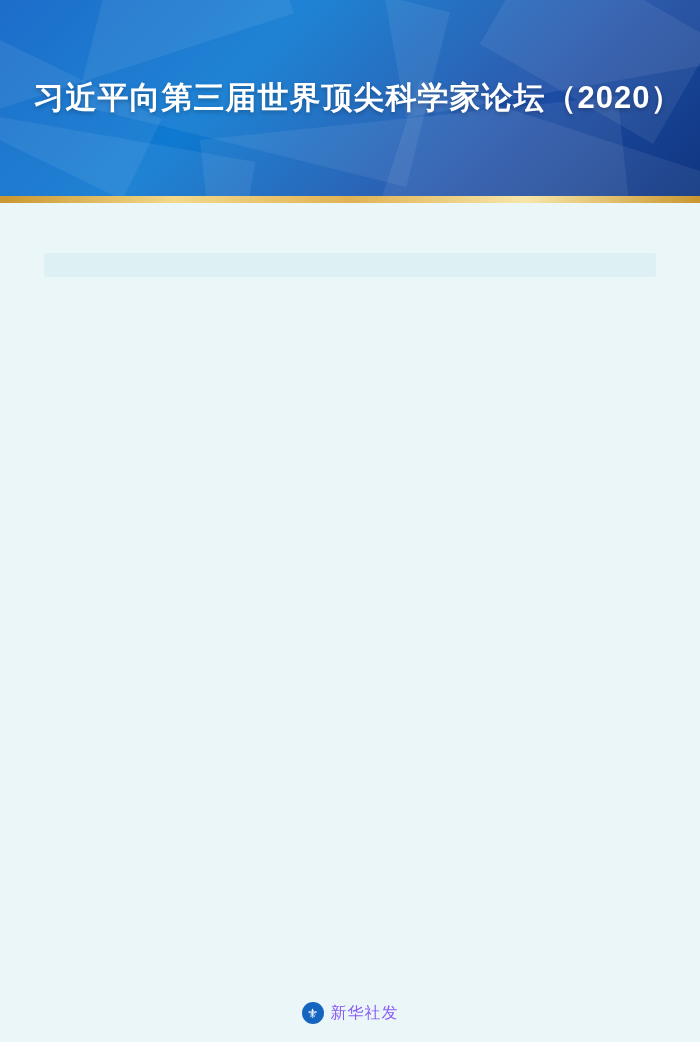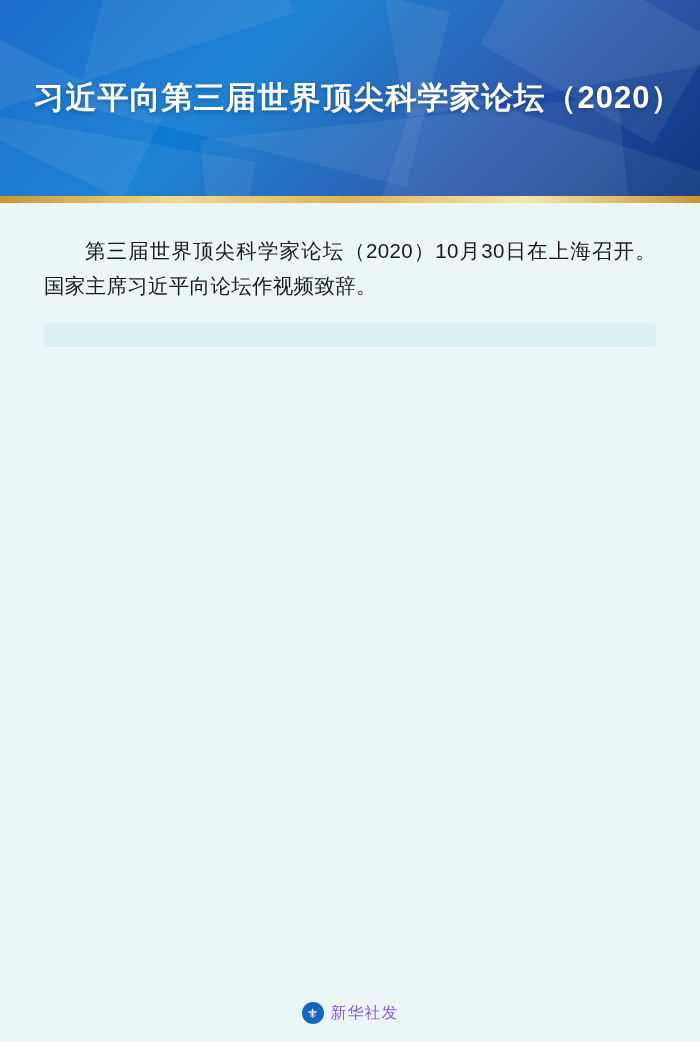--- a/index.html
+++ b/index.html
@@ -151,21 +151,20 @@
 
     <div class="header-title">
       <span class="line">习近平向第三届世界顶尖科学家论坛（2020）</span>
     </div>
   </div>
 
   <div class="gold-bar"></div>
 
   <div class="body-area">
 
-    <p class="para">第三届世界顶尖科学家论坛（2020）10月30日在上海召开。国家主席习近平向论坛作视频致辞。</p>
 
     <div class="highlight-box">
     </div>
 
 
     <div class="footer">
       <span class="logo">⚜</span>
       <span class="credit">新华社发</span>
     </div>
 

